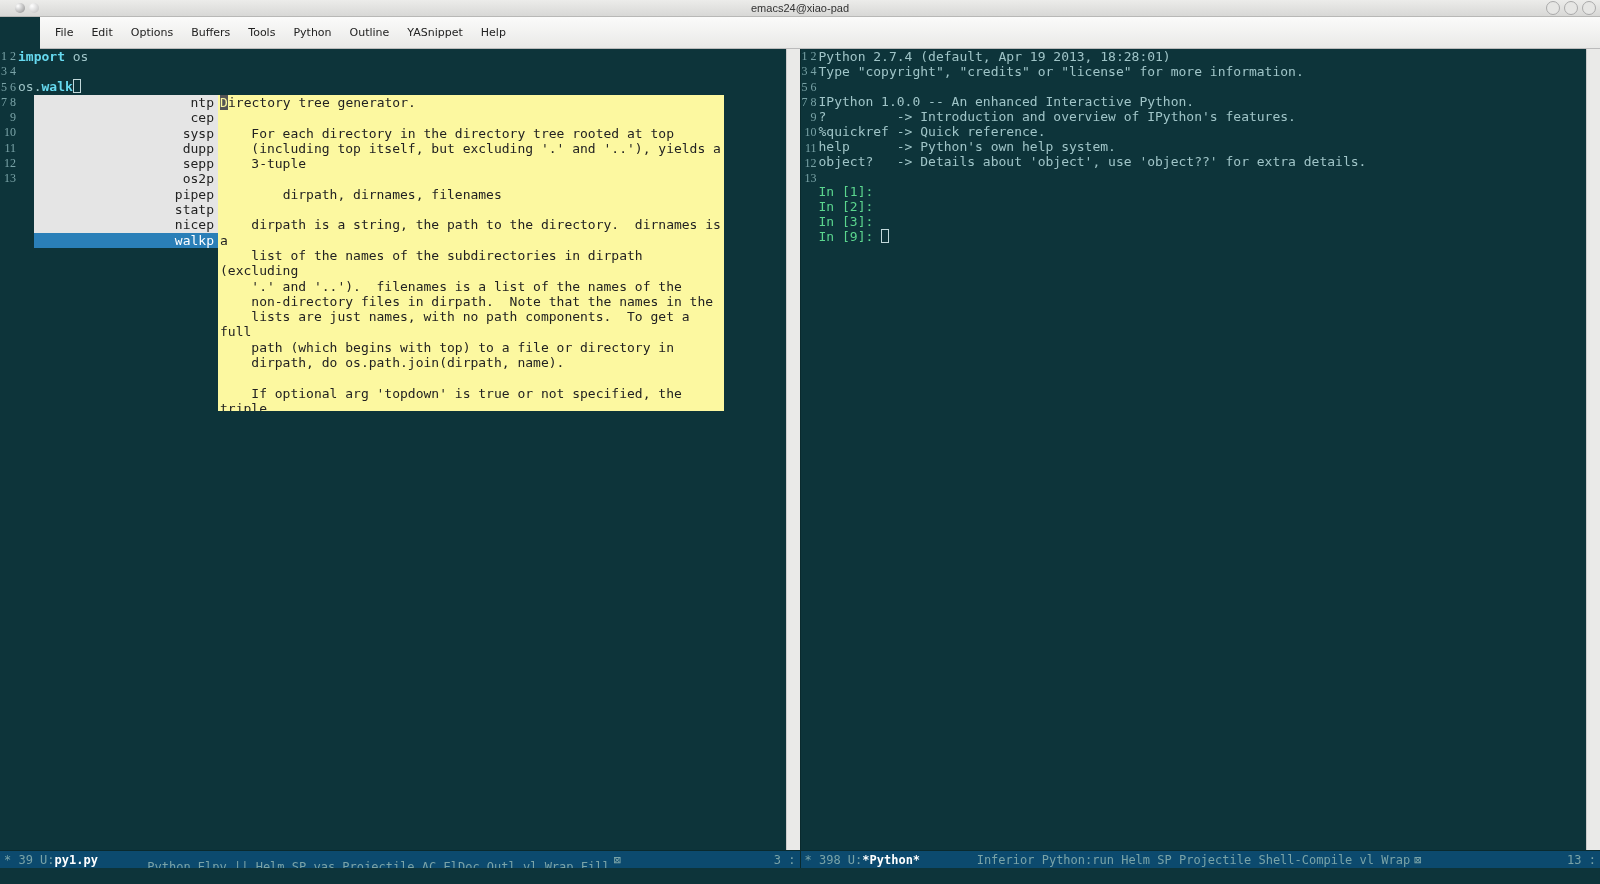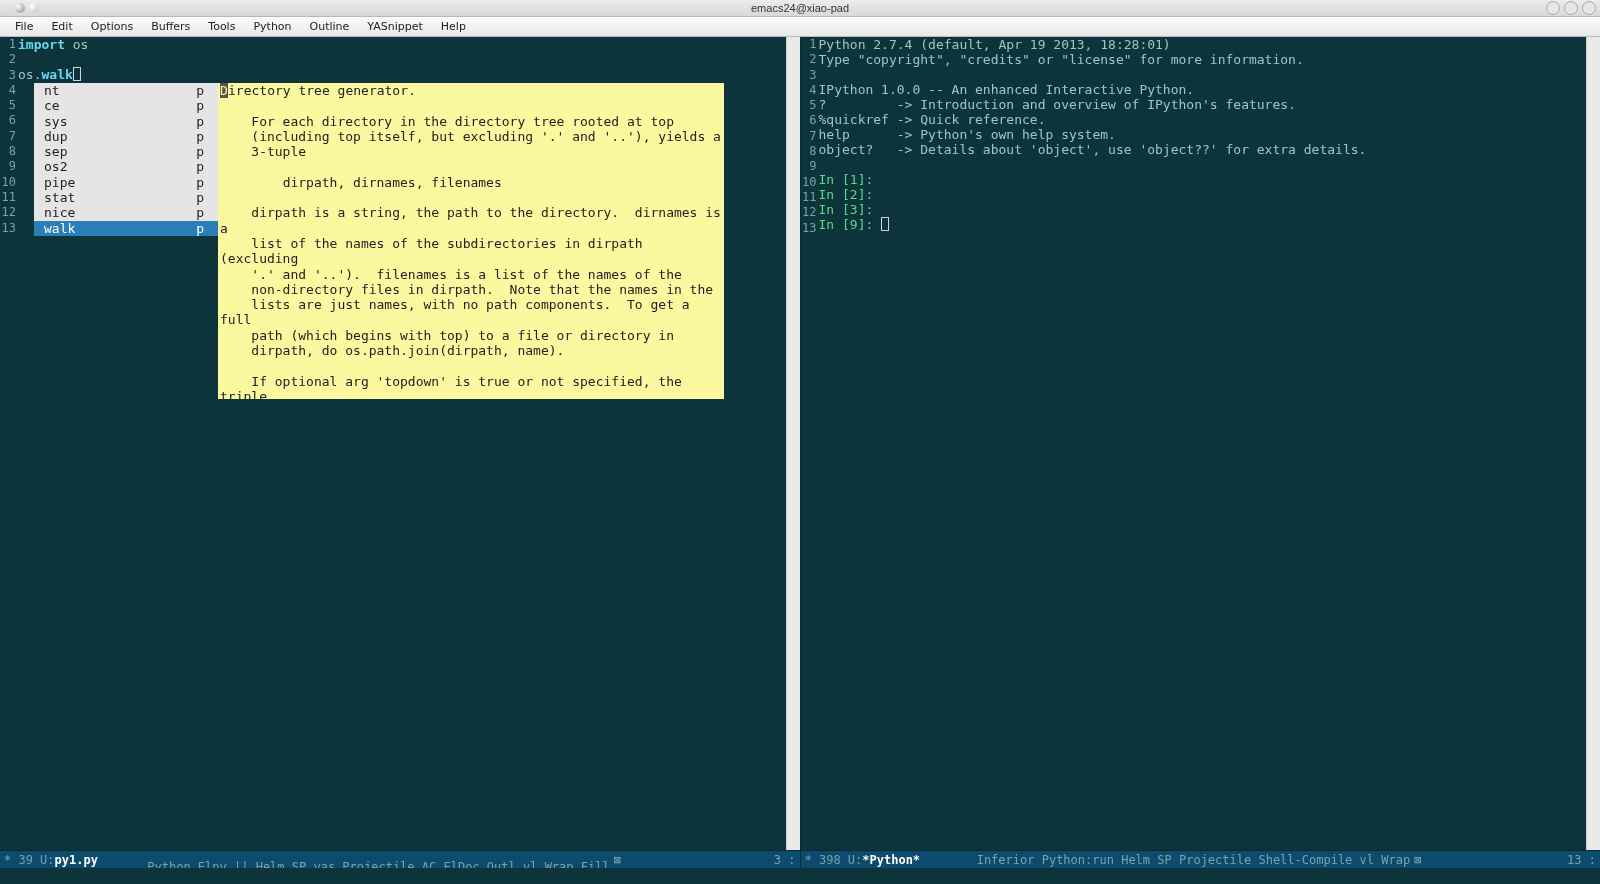--- a/index.html
+++ b/index.html
@@ -43,30 +43,31 @@
   display: flex;
   gap: 4px;
 }
 .titlebar .winbtn {
   width: 14px; height: 14px;
   border: 1px solid #aaa;
   border-radius: 50%;
   background: #e6e6e4;
 }
 .menubar {
-  height: 20px;
+  height: 32px;
   background: linear-gradient(#fbfbfa, #e9e9e7);
   border-bottom: 1px solid #bbb;
   display: flex;
   align-items: center;
   padding-left: 6px;
   font-family: "DejaVu Sans", sans-serif;
   font-size: 11px;
   color: #222;
   gap: 0;
+  margin-left: 40px;
 }
 .menubar .menuitem { padding: 0 9px; cursor: default; }
 .workspace {
   flex: 1;
   display: flex;
   position: relative;
 }
 .pane {
   flex: 1;
   position: relative;
@@ -80,20 +81,21 @@
   display: flex;
   position: relative;
 }
 .gutter {
   width: 18px;
   text-align: right;
   color: #7aa3a7;
   padding-right: 2px;
   line-height: 15.3px;
   font-size: 12px;
+  font-family: Liberation Serif, serif;
 }
 .codearea {
   flex: 1;
   position: relative;
   line-height: 15px;
   white-space: pre;
 }
 .kw { color: #66d9ef; font-weight: bold; }
 .prompt { color: #5bd68e; }
 .cursorbox {
@@ -108,22 +110,22 @@
   left: 34px;
   width: 184px;
   background: #e5e5e5;
   color: #222;
   line-height: 15.3px;
   font-size: 13px;
   z-index: 5;
 }
 .completion-popup .row {
   display: flex;
-  justify-content: space-between;
-  padding: 0 14px 0 10px;
+  justify-content: flex-end;
+  padding: 0 4px 0 10px;
 }
 .completion-popup .row.sel {
   background: #2a7fb8;
   color: #fff;
 }
 .doc-popup {
   position: absolute;
   top: 46px;
   left: 218px;
   width: 506px;

